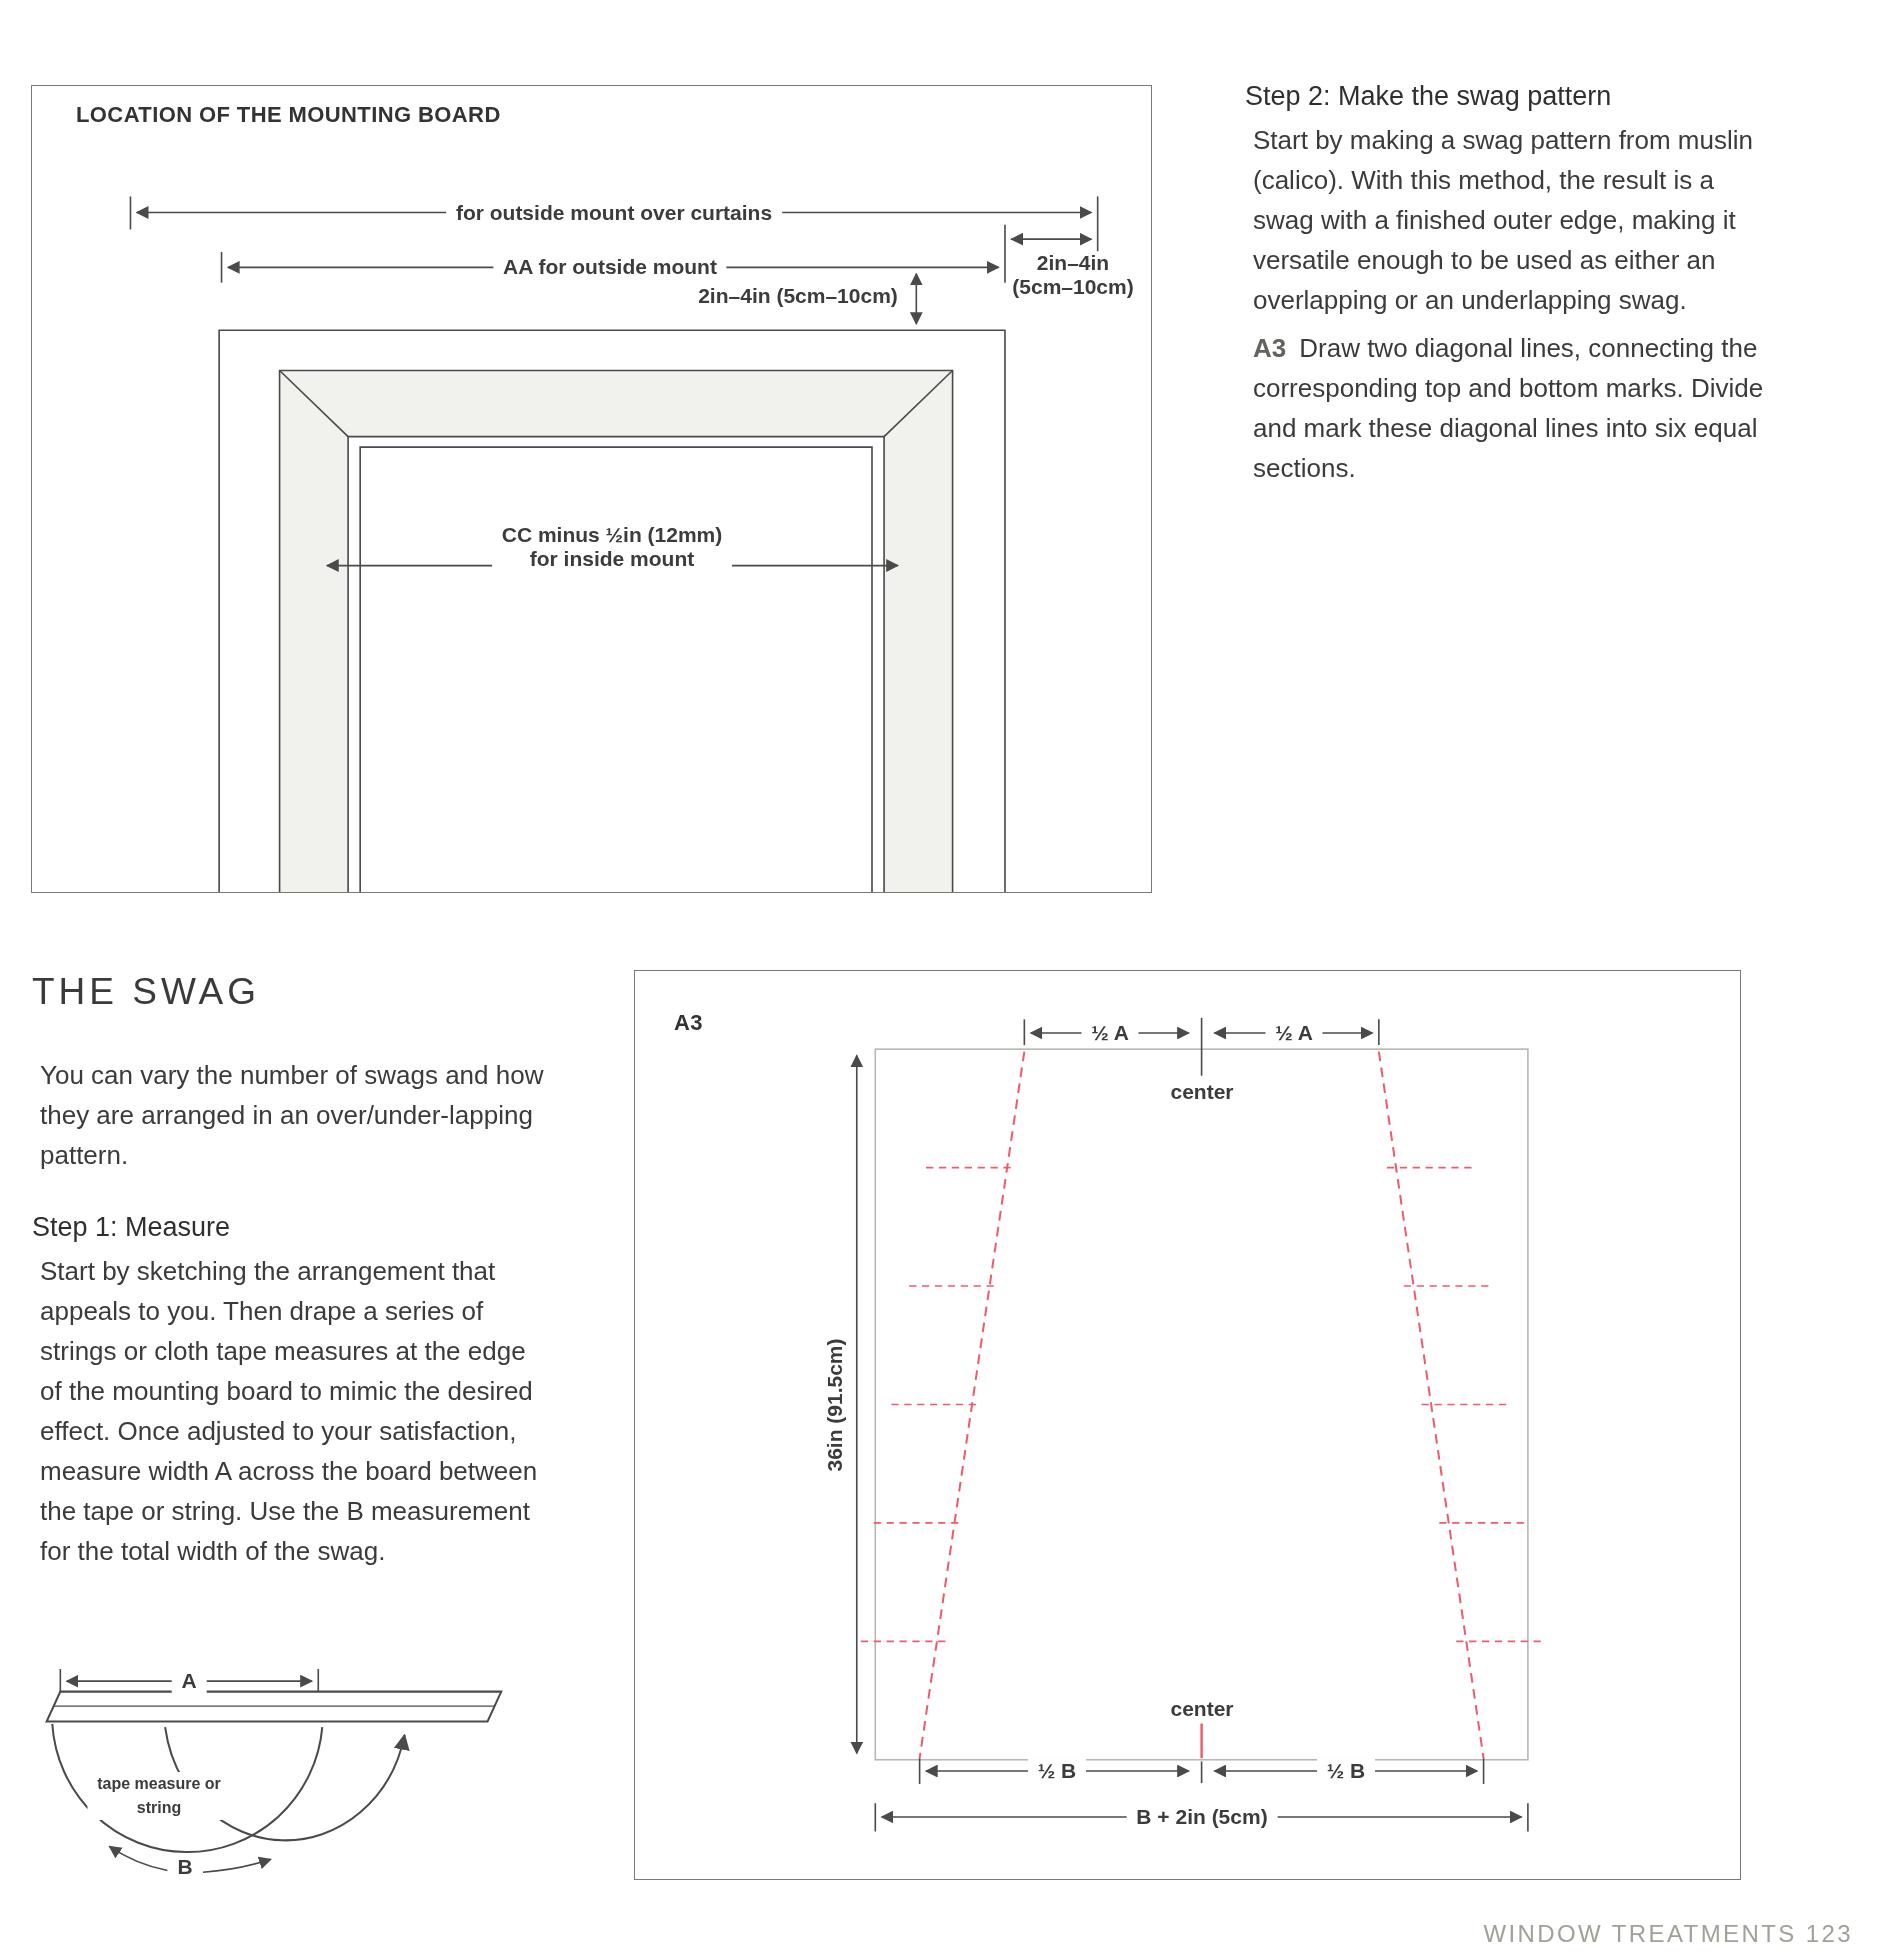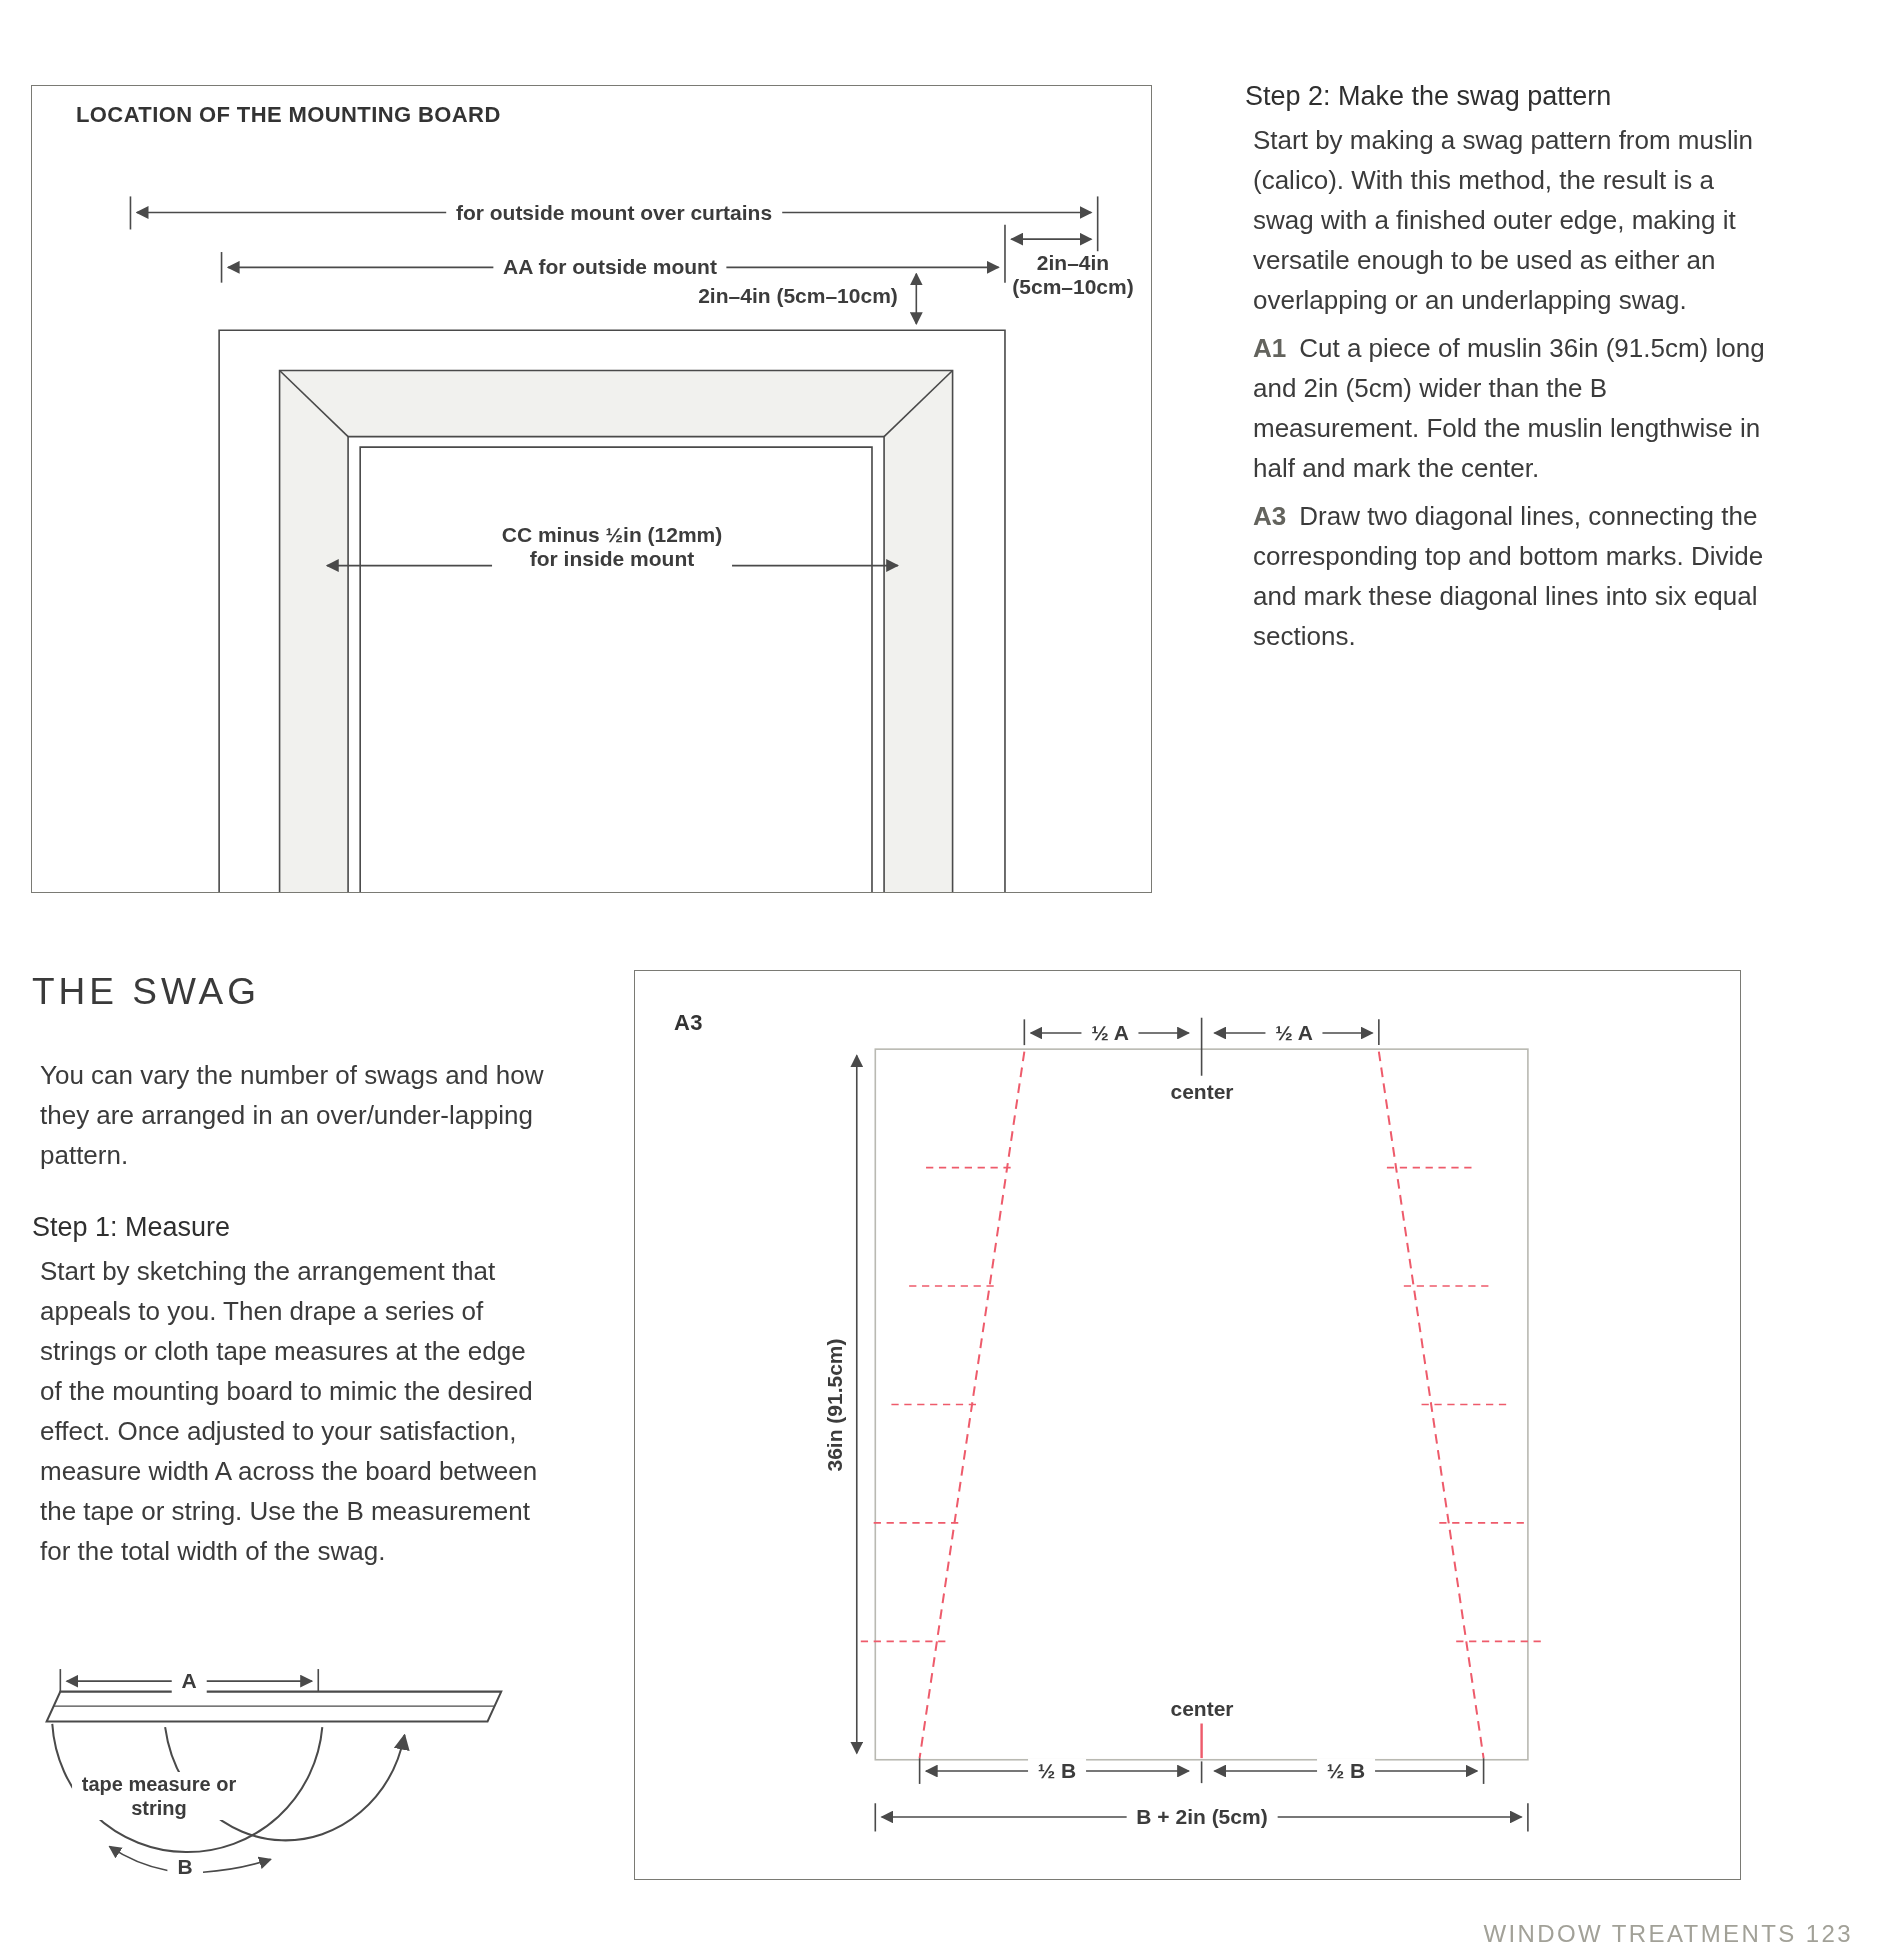--- a/index.html
+++ b/index.html
@@ -70,21 +70,20 @@
   </div>
   <div class="dl" style="left:580px;top:461px">
     <div>CC minus ½in (12mm)</div>
     <div>for inside mount</div>
   </div>
 </div>
 
 <div class="abs" style="left:1245px;top:81px;width:536px">
   <h3 class="stepheading">Step 2: Make the swag pattern</h3>
   <p class="bodytext">Start by making a swag pattern from muslin (calico). With this method, the result is a swag with a finished outer edge, making it versatile enough to be used as either an overlapping or an underlapping swag.</p>
-  <p class="bodytext"><span class="pmarker">A1</span><span>Cut a piece of muslin 36in (91.5cm) long and 2in (5cm) wider than the B measurement. Fold the muslin lengthwise in half and mark the center.</span></p>
   <p class="bodytext"><span class="pmarker">A3</span><span>Draw two diagonal lines, connecting the corresponding top and bottom marks. Divide and mark these diagonal lines into six equal sections.</span></p>
 </div>
 
 <div class="abs" style="left:32px;top:971px;width:524px">
   <div class="swagheading">THE SWAG</div>
   <p class="bodytext" style="margin-top:42px">You can vary the number of swags and how they are arranged in an over/under-lapping pattern.</p>
   <h3 class="stepheading" style="margin-top:37px">Step 1: Measure</h3>
   <p class="bodytext">Start by sketching the arrangement that appeals to you. Then drape a series of strings or cloth tape measures at the edge of the mounting board to mimic the desired effect. Once adjusted to your satisfaction, measure width A across the board between the tape or string. Use the B measurement for the total width of the swag.</p>
 </div>
 
@@ -102,21 +101,21 @@
     <g stroke="#4a4a4a" stroke-width="2.5" fill="none">
       <path d="M 25,78 A 168,170 0 0 0 360,82"></path>
       <path d="M 165,82 A 151,165 0 0 0 462,92" marker-end="url(#ah)"></path>
     </g>
     <g stroke="#4a4a4a" stroke-width="2" fill="none">
       <path d="M 168,260 Q 128,252 96,230" marker-end="url(#ah)"></path>
       <path d="M 212,262 Q 256,259 296,246" marker-end="url(#ah)"></path>
     </g>
   </svg>
   <div class="dl" style="left:157px;top:20px">A</div>
-  <div class="dl pre" style="left:127px;top:135px;font-size:20px">tape measure or
+  <div class="dl pre" style="left:127px;top:135px;font-size:16px">tape measure or
 string</div>
   <div class="dl" style="left:153px;top:206px">B</div>
 </div>
 
 <div class="panel" style="left:634px;top:970px;width:1105px;height:908px">
   <svg width="1105" height="908" viewBox="0 0 1371 1127">
     <rect x="298" y="97" width="810" height="882" fill="none" stroke="#b9b9b2" stroke-width="2"></rect>
     <g stroke="#4a4a4a" stroke-width="2" fill="none">
       <line x1="275" y1="105" x2="275" y2="971" marker-start="url(#ah)" marker-end="url(#ah)"></line>
       <line x1="491" y1="77" x2="687" y2="77" marker-start="url(#ah)" marker-end="url(#ah)"></line>

